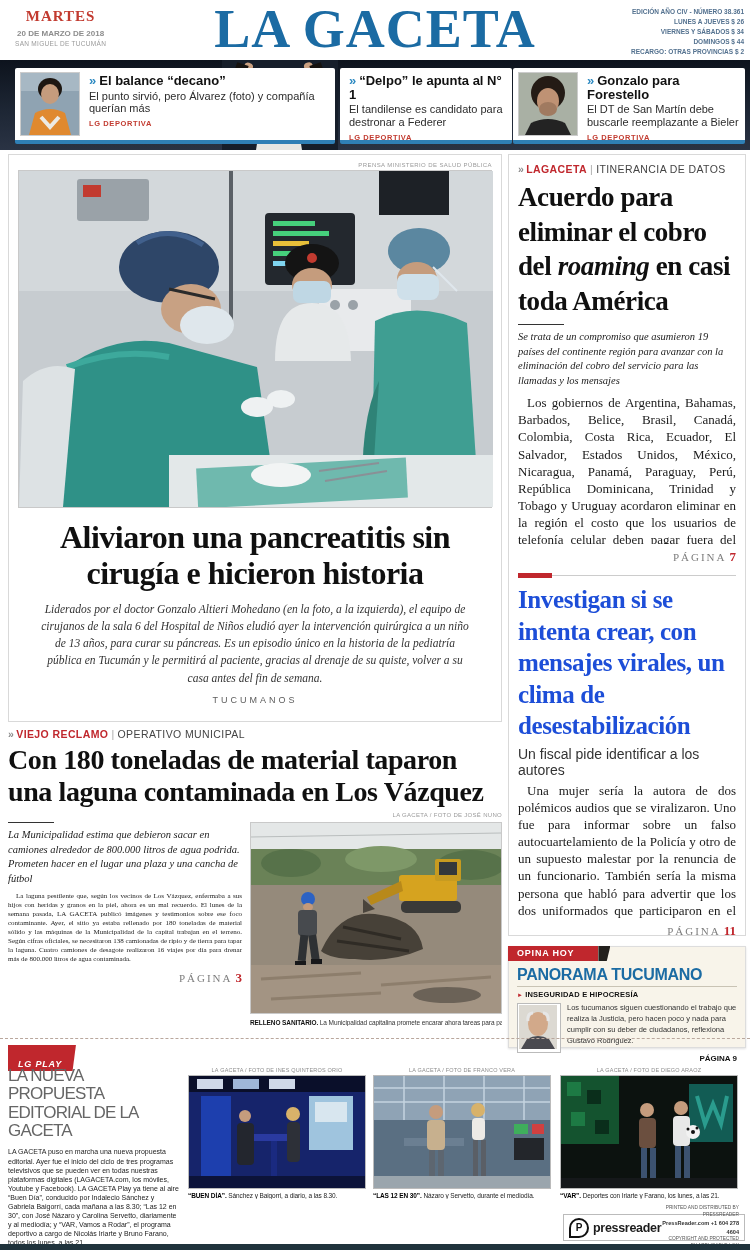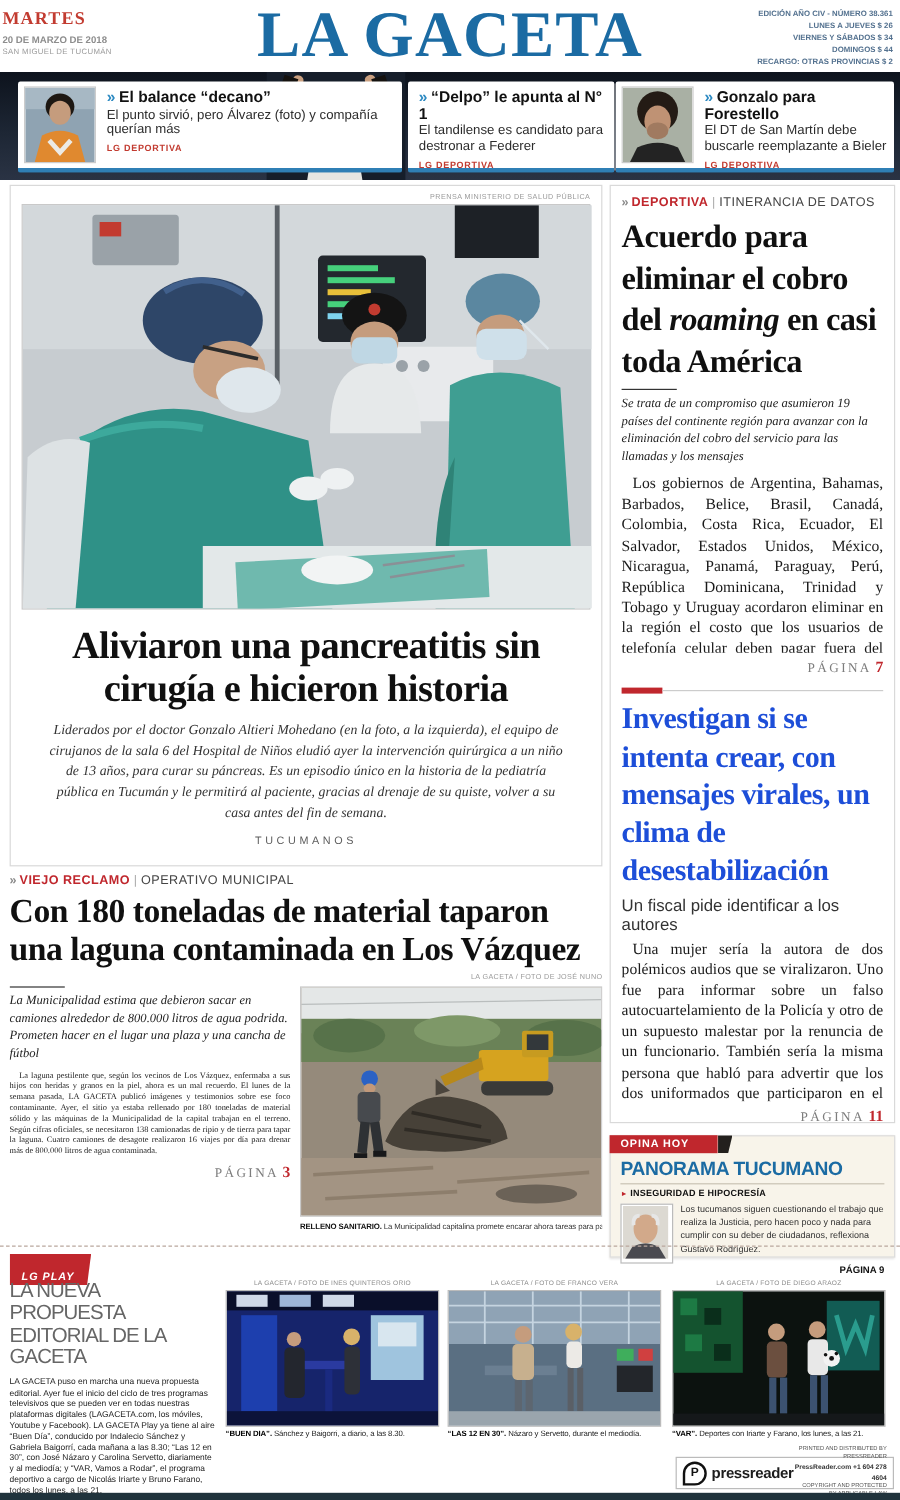--- a/index.html
+++ b/index.html
@@ -5,21 +5,21 @@
   :root{
     --blue:#1b6ba3; --red:#c0272d; --barblue:#2f7fb5; --ink:#151515;
     --gray:#8a8a8a; --cream:#f8f4ea; --band:#121925;
   }
   html,body{margin:0;padding:0;width:750px;height:1250px;overflow:hidden;
     background:#ffffff;font-family:"Liberation Sans",sans-serif;}
   .page{position:relative;width:750px;height:1250px;background:#fff;outline:1px solid #d8d8d8;}
 
   
   .hdr{position:absolute;top:0;left:0;right:0;height:60px;background:#fff;}
-  .dateblock{position:absolute;left:2px;top:8px;}
+  .dateblock{position:absolute;left:15px;top:8px;text-align:center;}
   .day{font-family:"Liberation Serif",serif;font-weight:700;color:#c23b30;font-size:15px;letter-spacing:1px;}
   .dfull{font-size:8px;color:#8d8d8d;font-weight:700;margin-top:4px;}
   .dcity{font-size:6.5px;color:#9a9a9a;margin-top:2px;letter-spacing:.3px;}
   .masthead{position:absolute;left:0;right:0;top:2px;text-align:center;
     font-family:"Liberation Serif",serif;font-weight:700;font-size:54px;color:var(--blue);
     letter-spacing:1px;margin:0;line-height:1;}
   .edition{position:absolute;right:6px;top:7px;text-align:right;color:#53718f;font-size:6.5px;line-height:1.55;font-weight:700;}
 
   
   .tband{position:absolute;top:60px;left:0;right:0;height:90px;background:
@@ -255,21 +255,21 @@
         <ellipse cx="262" cy="228" rx="14" ry="9" fill="#eef1f2"></ellipse>
       </svg>
     </div>
     <h2 class="mhead">Aliviaron una pancreatitis sin cirugía e hicieron historia</h2>
     <p class="mdeck">Liderados por el doctor Gonzalo Altieri Mohedano (en la foto, a la izquierda), el equipo de cirujanos de la sala 6 del Hospital de Niños eludió ayer la intervención quirúrgica a un niño de 13 años, para curar su páncreas. Es un episodio único en la historia de la pediatría pública en Tucumán y le permitirá al paciente, gracias al drenaje de su quiste, volver a su casa antes del fin de semana.</p>
     <div class="msec">TUCUMANOS</div>
   </section>
 
   <section class="rcol">
     <div class="krow">
-      <span class="kchev">»</span><span class="kmain">DEPORTIVA</span><span class="kpipe">|</span><span>ITINERANCIA DE DATOS</span>
+      <span class="kchev">»</span><span class="kmain">LAGACETA</span><span class="kpipe">|</span><span>ITINERANCIA DE DATOS</span>
     </div>
     <h2 class="rh1"><span>Acuerdo para eliminar el cobro del </span><i>roaming</i><span> en casi toda América</span></h2>
     <div class="rule"></div>
     <p class="rdeck" style="margin:0;">Se trata de un compromiso que asumieron 19 países del continente región para avanzar con la eliminación del cobro del servicio para las llamadas y los mensajes</p>
     <p class="rbody" style="margin-bottom:0;height:150px;">Los gobiernos de Argentina, Bahamas, Barbados, Belice, Brasil, Canadá, Colombia, Costa Rica, Ecuador, El Salvador, Estados Unidos, México, Nicaragua, Panamá, Paraguay, Perú, República Dominicana, Trinidad y Tobago y Uruguay acordaron eliminar en la región el costo que los usuarios de telefonía celular deben pagar fuera del área de cobertura móvil para conectarse a internet y enviar o recibir llamadas, entre otros servicios que se conocen como roaming o itinerancia. La medida fue decidida durante la VII Asamblea de la Comisión Interamericana de Telecomunicaciones (Citel) que se realizó en Buenos Aires. Se encontraba desde 2017 en análisis de la Citel, el organismo dependiente de la Organización de Estados Americanos (OEA), con el propósito de facilitar y promover el desarrollo integral y sostenible de telecomunicaciones.</p>
     <div class="pag"><span class="plab">PÁGINA</span><span class="pnum">7</span></div>
 
     <div class="rdiv">
         <div class="chip"></div>
         <div class="ln"></div>

